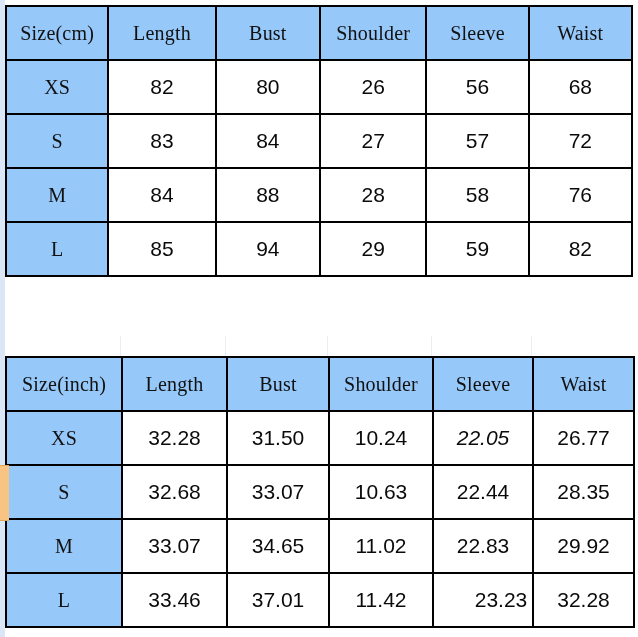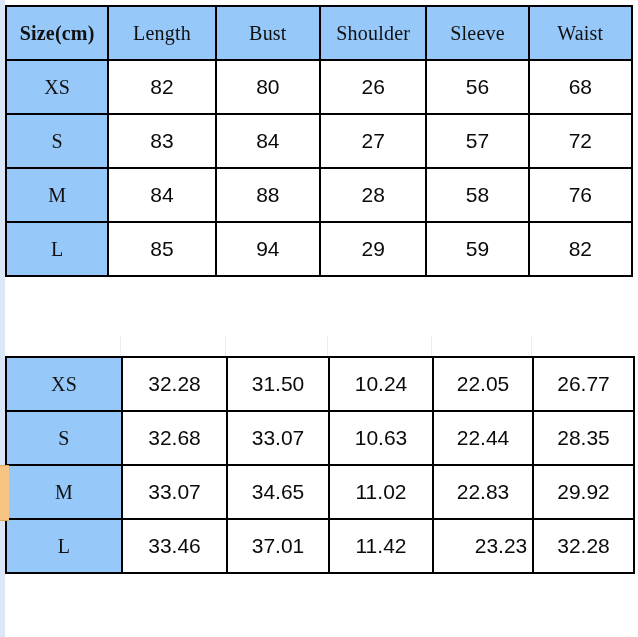--- a/index.html
+++ b/index.html
@@ -109,21 +109,21 @@
 </head>
 <body>
 
 <div class="screen">
 
   <div class="left-margin-strip"></div>
 
   <table class="sheet-table" id="table-cm">
     <tbody>
         <tr>
-          <td class="hdr corner" style="width: 100px; font-weight: bold;">Size(cm)</td>
+          <td class="hdr corner" style="width: 100px;">Size(cm)</td>
           <td class="hdr" style="width: 105px;">Length</td>
           <td class="hdr" style="width: 102px;">Bust</td>
           <td class="hdr" style="width: 104px;">Shoulder</td>
           <td class="hdr" style="width: 100px;">Sleeve</td>
           <td class="hdr" style="width: 101px;">Waist</td>
         </tr>
         <tr>
           <td class="sizelabel" style="width: 116px;">XS</td>
           <td class="num" style="width: 105px;">82</td>
           <td class="num" style="width: 102px;">80</td>
@@ -163,25 +163,33 @@
     <div style="width:105px"></div>
     <div style="width:102px"></div>
     <div style="width:104px"></div>
     <div style="width:100px"></div>
     <div style="width:101px"></div>
   </div>
 
   <table class="sheet-table" id="table-in">
     <tbody>
         <tr>
+          <td class="hdr corner" style="width: 116px;">Size(inch)</td>
+          <td class="hdr" style="width: 105px;">Length</td>
+          <td class="hdr" style="width: 102px;">Bust</td>
+          <td class="hdr" style="width: 104px;">Shoulder</td>
+          <td class="hdr" style="width: 100px;">Sleeve</td>
+          <td class="hdr" style="width: 101px;">Waist</td>
+        </tr>
+        <tr>
           <td class="sizelabel" style="width: 116px;">XS</td>
           <td class="num" style="width: 105px;">32.28</td>
           <td class="num" style="width: 102px;">31.50</td>
           <td class="num" style="width: 104px;">10.24</td>
-          <td class="num" style="width: 100px;">22.05</td>
+          <td class="num" style="width: 100px; font-style: italic;">22.05</td>
           <td class="num" style="width: 101px;">26.77</td>
         </tr>
         <tr>
           <td class="sizelabel" style="width: 116px;">S</td>
           <td class="num" style="width: 105px;">32.68</td>
           <td class="num" style="width: 102px;">33.07</td>
           <td class="num" style="width: 104px;">10.63</td>
           <td class="num" style="width: 100px;">22.44</td>
           <td class="num" style="width: 101px;">28.35</td>
         </tr>

